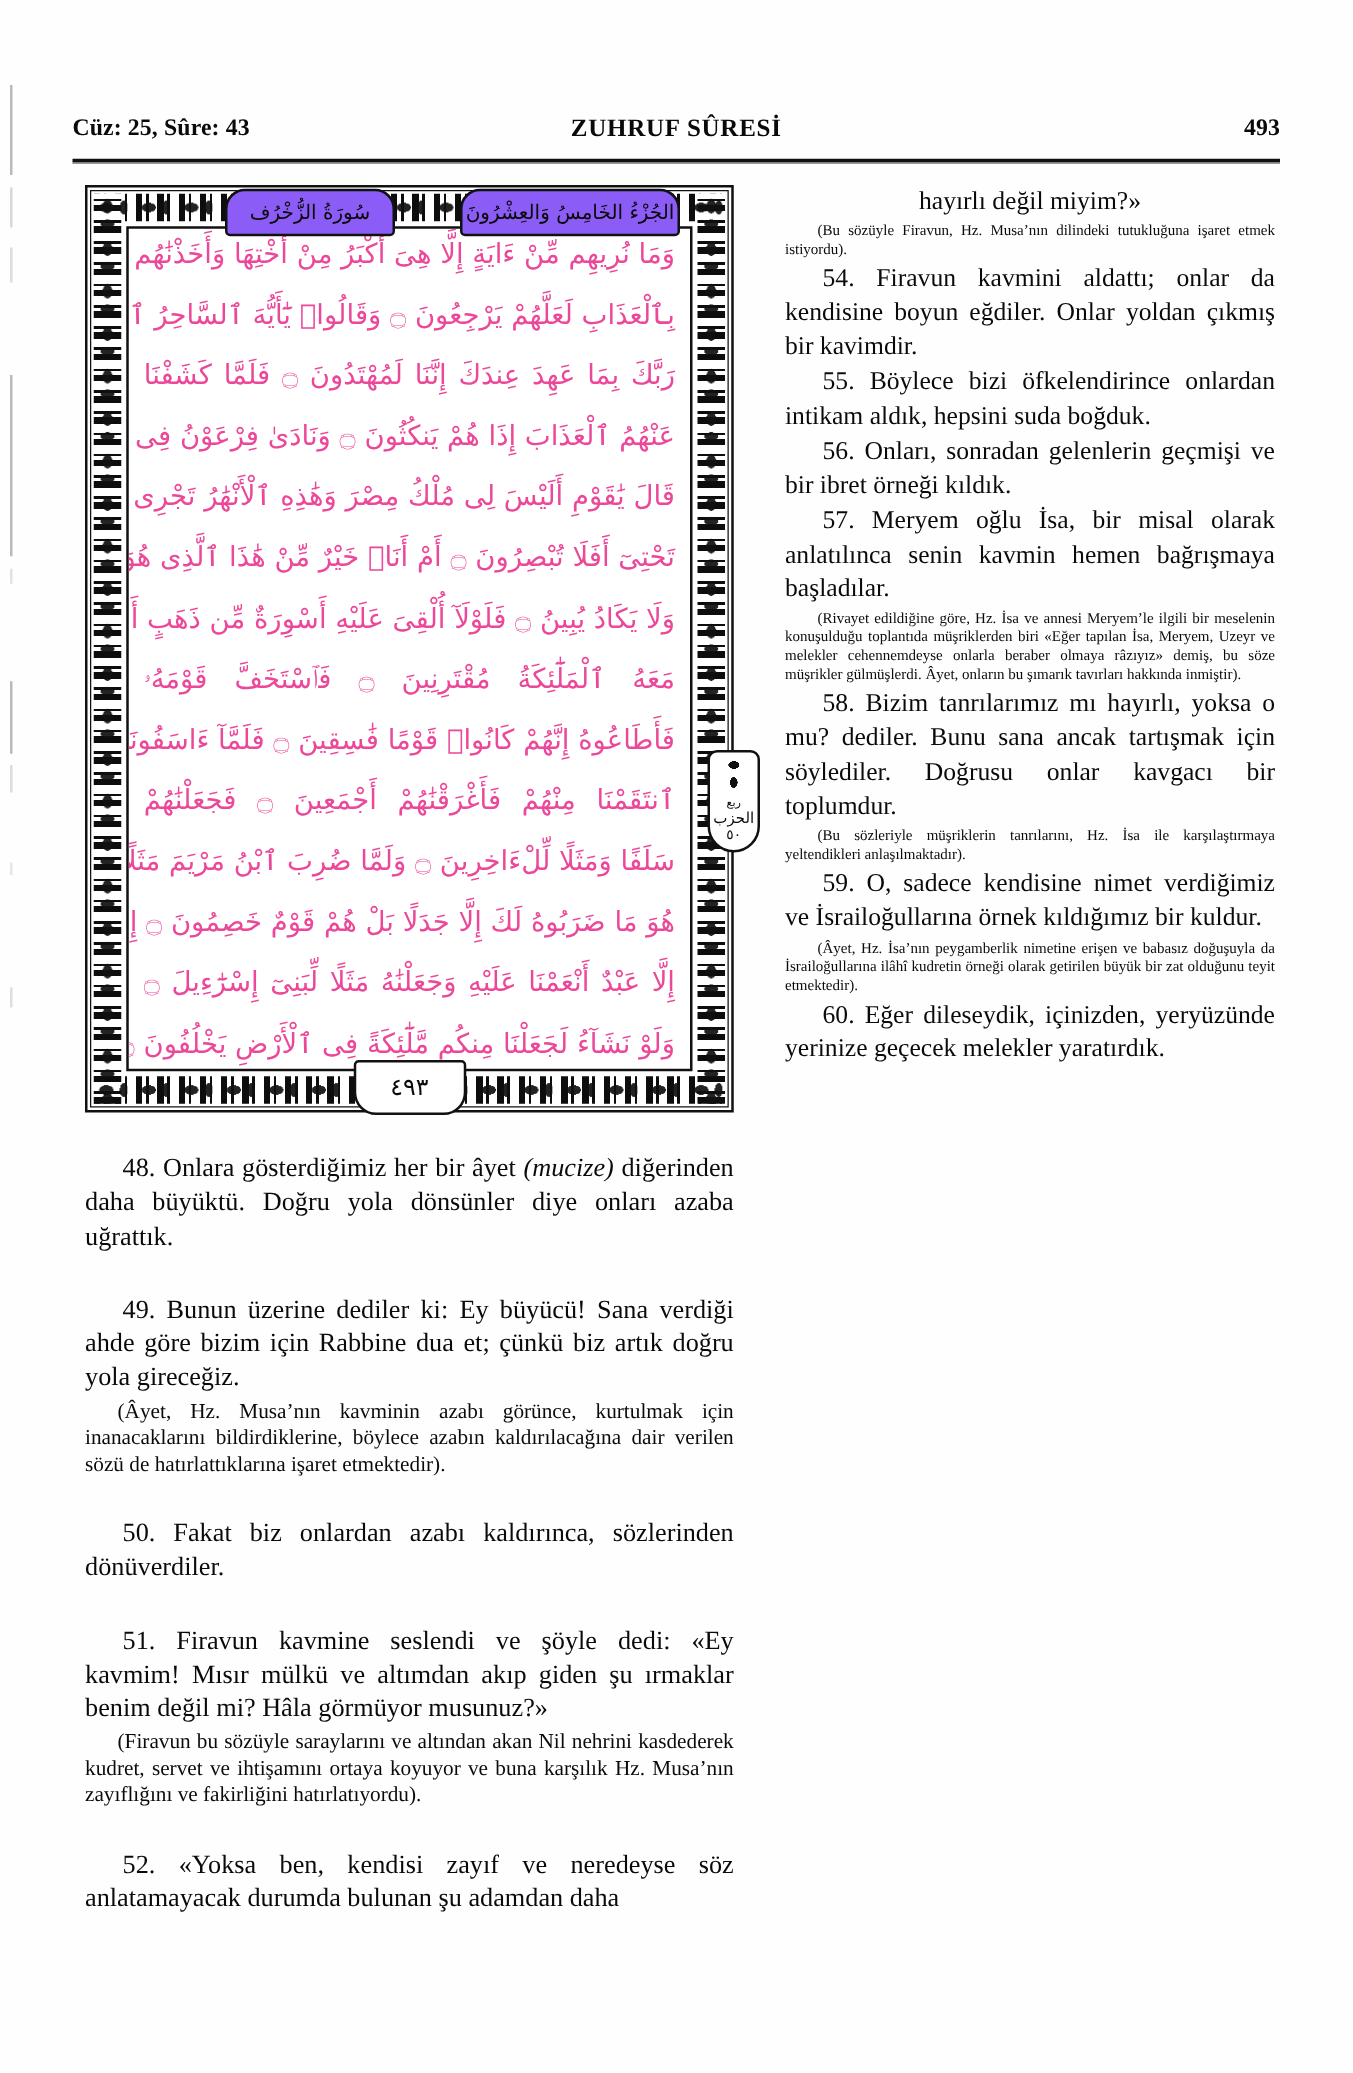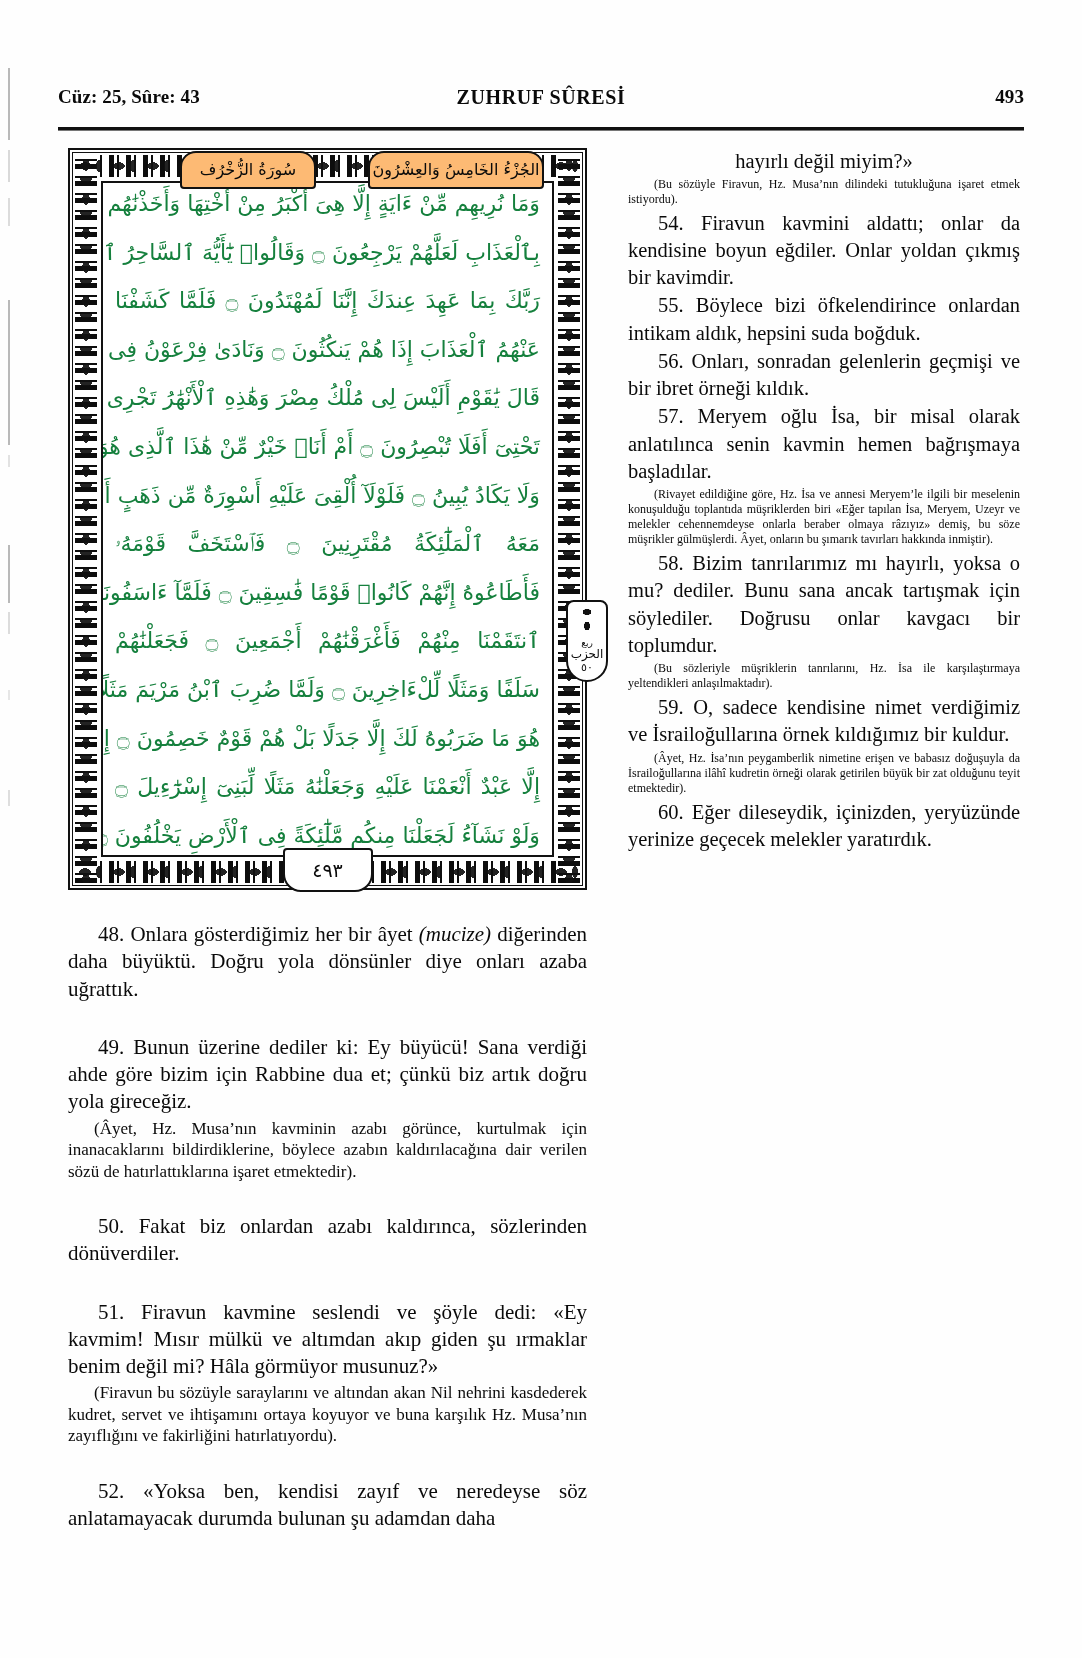--- a/index.html
+++ b/index.html
@@ -39,21 +39,21 @@
   .sm9 { left: 8px;  top: 790px; height: 16px; opacity: .45; }
 
   
   .header {
     position: absolute;
     left: 58px;
     right: 58px;
     top: 86px;
     height: 34px;
     display: flex;
-    align-items: flex-start;
+    align-items: center;
     justify-content: space-between;
     font-weight: bold;
     font-size: 19px;
     letter-spacing: .1px;
   }
   .header .center {
     position: absolute;
     left: 0; right: 0;
     text-align: center;
     font-size: 20px;
@@ -159,21 +159,21 @@
     border: 2px solid #111;
     background: #fff;
     overflow: hidden;
   }
 
   
   .cartouche {
     position: absolute;
     top: 3px;
     height: 38px;
-    background: #fdba74;
+    background: #8b5cf6;
     border: 2px solid #111;
     border-radius: 16px 16px 4px 4px;
     display: flex;
     align-items: center;
     justify-content: center;
     z-index: 6;
     padding: 0 8px;
     box-sizing: border-box;
   }
   .cartouche-surah { left: 112px; width: 136px; }
@@ -256,21 +256,21 @@
     justify-content: space-between;
   }
   .ayah-line {
     direction: rtl;
     text-align: justify;
     text-align-last: justify;
     font-family: "DejaVu Sans", sans-serif;
     font-size: 22px;
     line-height: 1;
     white-space: nowrap;
-    color: #15803d;
+    color: #ec4899;
   }
 
   
   .verse {
     font-size: 20.5px;
     line-height: 1.3;
     text-align: justify;
     text-indent: 30px;
     margin: 0 0 1px 0;
     hyphens: none;

